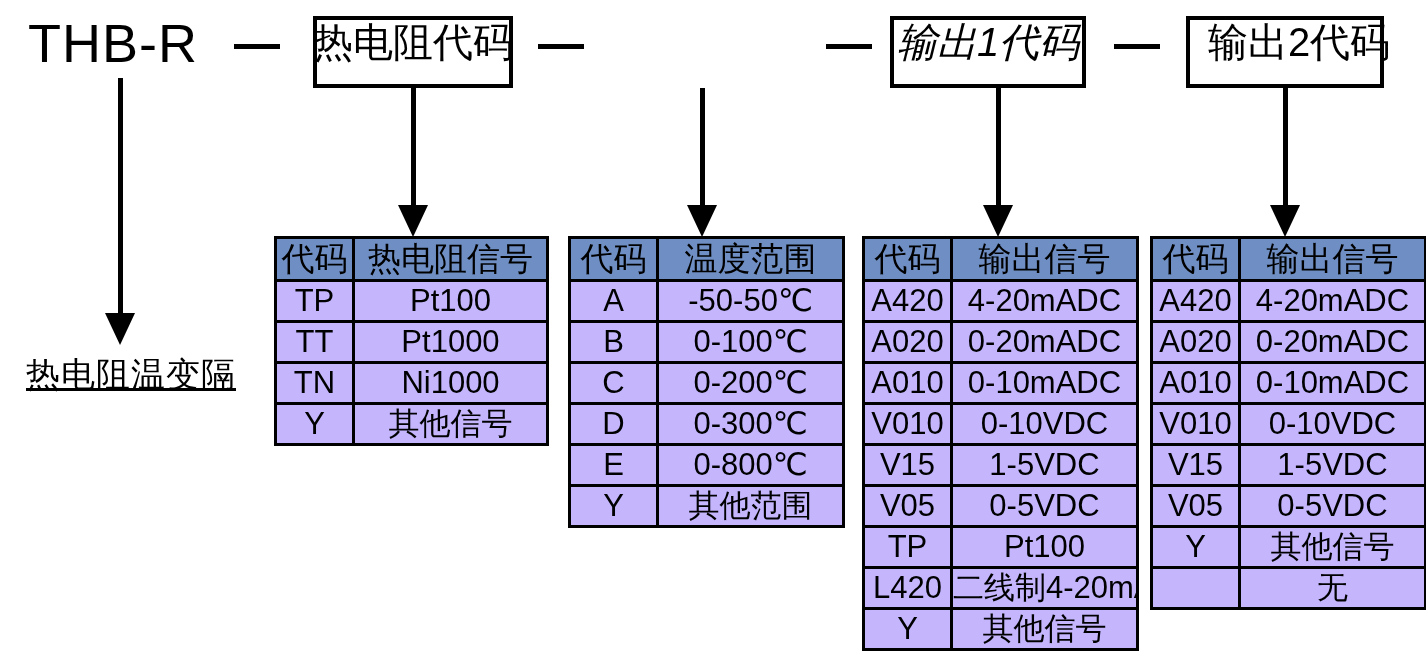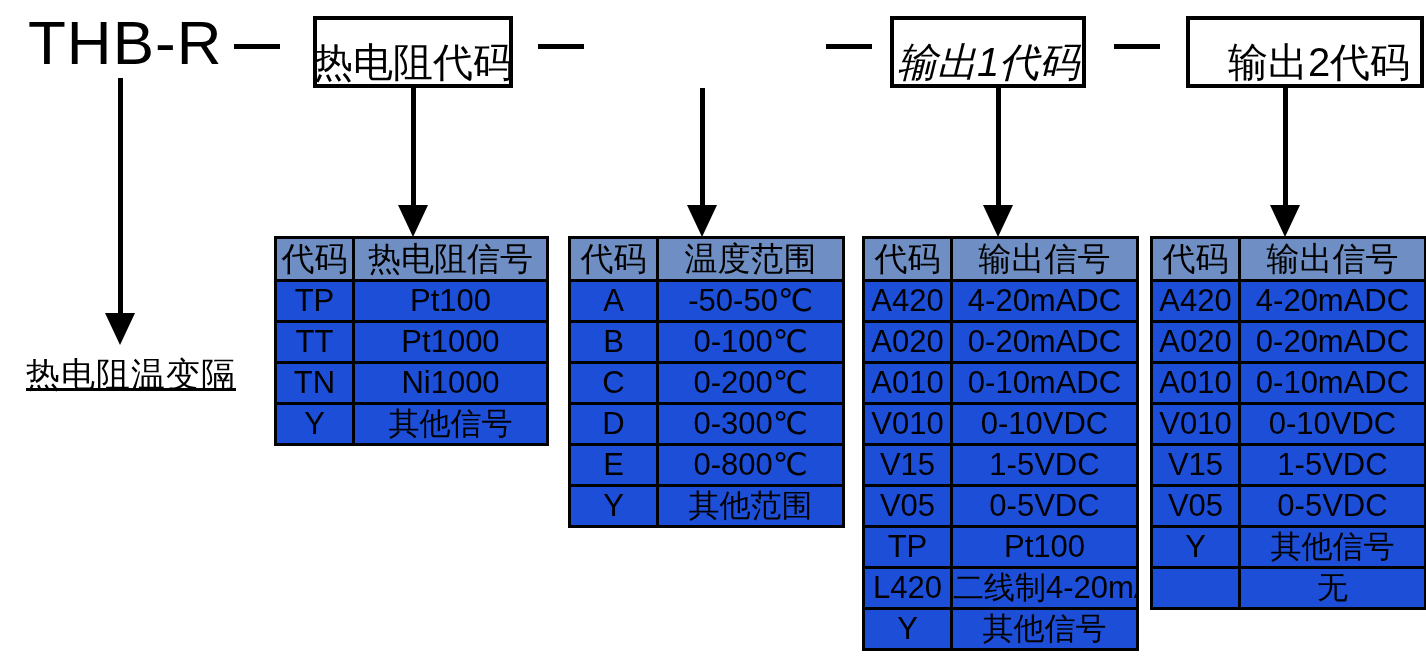--- a/index.html
+++ b/index.html
@@ -17,42 +17,42 @@
     height: 661px;
     background: #ffffff;
     overflow: hidden;
   }
 
   
   .model-name {
     position: absolute;
     left: 28px;
     top: 12px;
-    font-size: 62px;
+    font-size: 54px;
     line-height: 62px;
     letter-spacing: 1px;
     white-space: nowrap;
     font-family: "Liberation Sans", "DejaVu Sans", sans-serif;
   }
   .hyphen {
     position: absolute;
     top: 44px;
     width: 46px;
     height: 5px;
     background: #000000;
   }
   .code-box {
     position: absolute;
     top: 16px;
     height: 72px;
     border: 4px solid #000000;
     background: #ffffff;
     box-sizing: border-box;
     display: flex;
-    align-items: flex-end;
+    align-items: flex-start;
     justify-content: center;
   }
   .code-box-label {
     font-size: 40px;
     line-height: 44px;
     white-space: nowrap;
     letter-spacing: 0px;
   }
 
   
@@ -80,21 +80,21 @@
     font-size: 34px;
     line-height: 44px;
     letter-spacing: 1px;
     text-decoration: underline;
   }
 
   
   .code-table {
     position: absolute;
     border-collapse: collapse;
-    background: #1d4ed8;
+    background: #c4b5fd;
     table-layout: fixed;
     padding-left: 36px;
   }
   .code-table td {
     border: 3px solid #000000;
     text-align: center;
     vertical-align: middle;
     padding: 0;
     height: 38px;
     font-size: 31px;
@@ -125,21 +125,21 @@
 
   <div class="code-box" style="left:313px; width:200px;">
     <span class="code-box-label">热电阻代码</span>
   </div>
 
 
   <div class="code-box" style="left:890px; width:196px;font-style:italic;">
     <span class="code-box-label">输出1代码</span>
   </div>
 
-  <div class="code-box" style="left:1186px; width:238px;padding-left:28px;">
+  <div class="code-box" style="left:1186px; width:198px;padding-left:28px;">
     <span class="code-box-label">输出2代码</span>
   </div>
 
   <div class="conn-line" style="left:118px; top:78px; height:238px;"></div>
   <div class="arrow-head" style="left:105px; top:313px;"></div>
 
   <div class="conn-line" style="left:411px; top:88px; height:122px;"></div>
   <div class="arrow-head" style="left:398px; top:205px;"></div>
 
   <div class="conn-line" style="left:700px; top:88px; height:122px;"></div>

